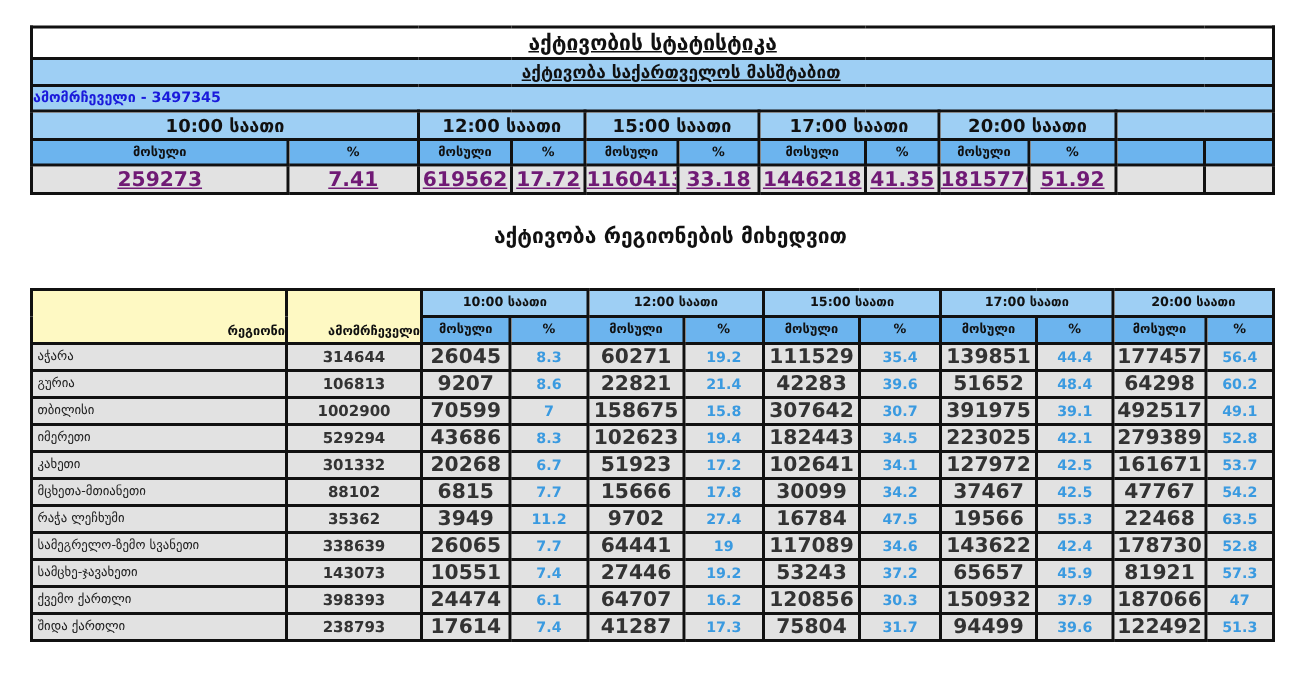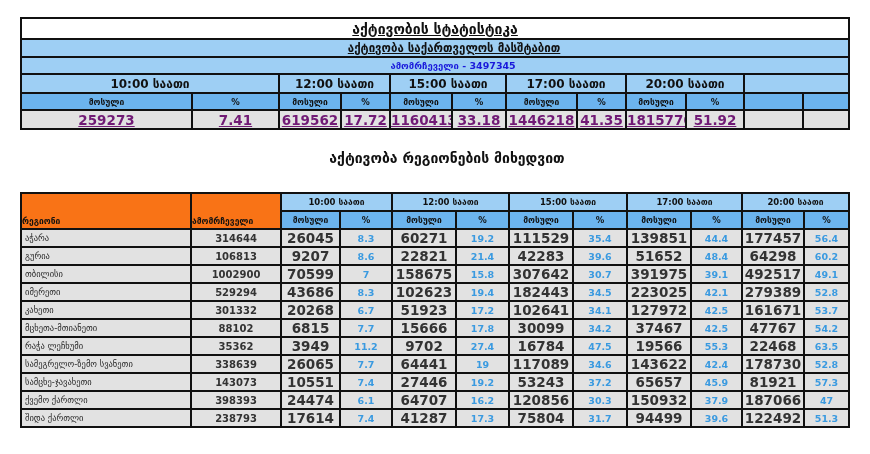--- a/index.html
+++ b/index.html
@@ -9,37 +9,37 @@
   td { border: 2px solid #111; padding: 0; overflow: hidden; white-space: nowrap; }
 
   
   #top { left: 20px; top: 17px; width: 828px; border-radius: 13px; }
   #top .title { background: #ffffff; height: 19px; text-align: center;
                 font-size: 14px; font-weight: bold; color: #111; }
   #top .title span { text-decoration: underline; }
   #top .sub { background: #9ecff4; height: 16px; text-align: center;
               font-size: 11.5px; font-weight: bold; color: #111; padding-left: 38px; }
   #top .sub span { text-decoration: underline; }
-  #top .electors { background: #9ecff4; height: 15px; text-align: center;
-                   font-size: 9.5px; font-weight: bold; color: #1a1adb; padding-left: 36px; }
+  #top .electors { background: #9ecff4; height: 15px; 
+                   font-size: 9.5px; font-weight: bold; color: #1a1adb; }
   #top .time { background: #9ecff4; height: 17px; text-align: center;
                font-size: 12px; font-weight: bold; color: #111; }
   #top .colh { background: #6cb4ee; height: 15px; text-align: center;
                font-size: 8.5px; font-weight: bold; color: #111; }
   #top .val { background: #e2e2e2; height: 17px; text-align: center;
               font-size: 13.5px; font-weight: bold; color: #701a75; }
   #top .val span { text-decoration: underline; }
 
   #mid-title { position: absolute; left: 12px; width: 870px; top: 150px; text-align: center;
                font-size: 14px; font-weight: bold; color: #111; }
 
   
   #regions { left: 20px; top: 192px; width: 828px; }
   #regions td { height: 16px; }
-  #regions .hlight { background: #f97316; text-align: left; font-size: 8.5px;
+  #regions .hlight { background: #fef9c3; text-align: right; font-size: 8.5px;
                      font-weight: bold; color: #111; vertical-align: bottom; padding-bottom: 2px; margin-top: 24px; }
   #regions .htime { background: #9ecff4; text-align: center; font-size: 8.5px;
                     font-weight: bold; color: #111; }
   #regions .hcol { background: #6cb4ee; text-align: center; font-size: 8.5px;
                    font-weight: bold; color: #111; }
   #regions .rname { background: #e2e2e2; text-align: left; padding-left: 3px;
                     font-size: 8.5px; color: #222; }
   #regions .relec { background: #e2e2e2; text-align: center; font-size: 10px;
                     font-weight: bold; color: #333; }
   #regions .rnum { background: #e2e2e2; text-align: center; font-size: 13.5px;

